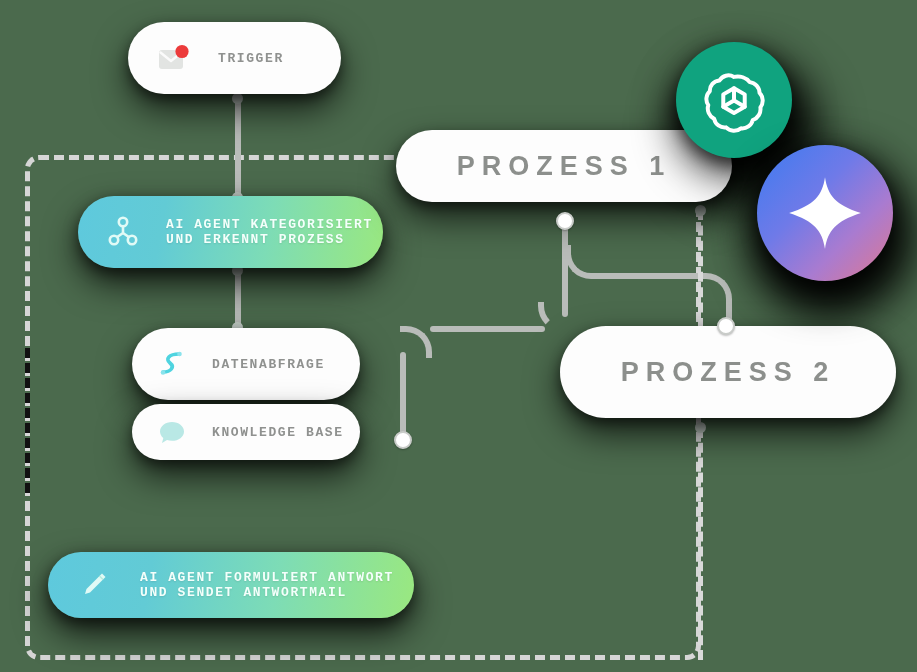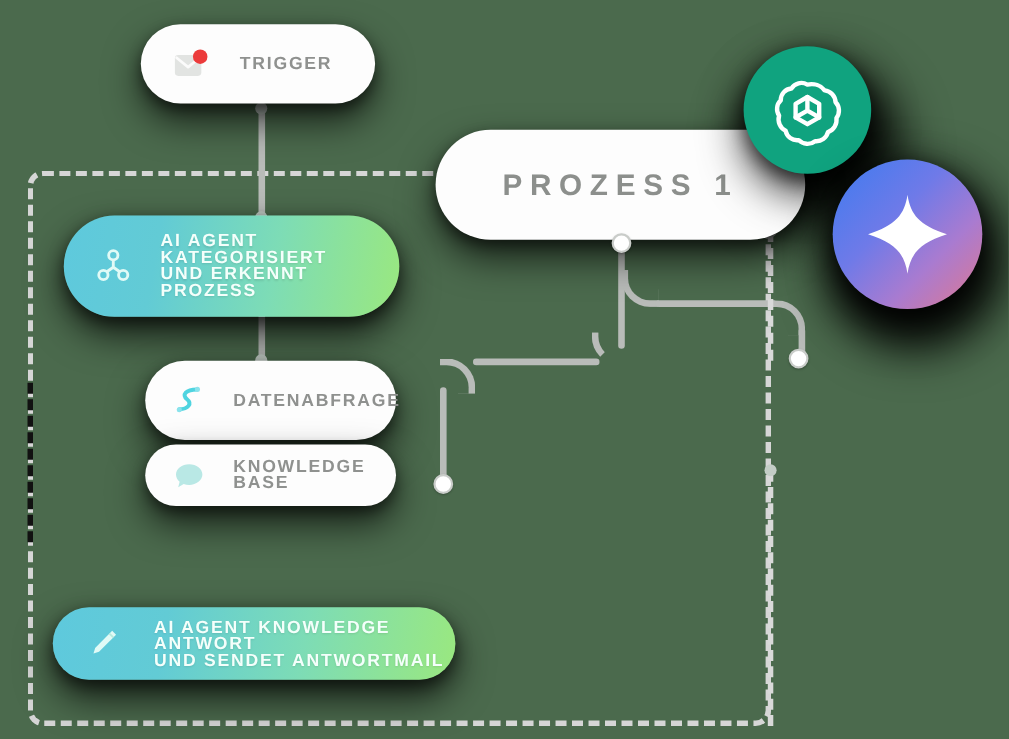--- a/index.html
+++ b/index.html
@@ -80,25 +80,26 @@
 
   .pill-label-big {
     width: 100%;
     text-align: center;
     font-size: 27px;
     font-weight: bold;
     letter-spacing: 7px;
     color: #8c8f8c;
   }
   .pill-label-small {
-    font-size: 16px;
+    font-size: 13px;
     font-weight: bold;
     letter-spacing: 1.6px;
     color: #8f918f;
     line-height: 15px;
+    font-family: Liberation Mono, monospace;
   }
   .pill-label-small.on-grad {
     color: #f4fffb;
     text-shadow: 0 1px 2px rgba(0,0,0,.10);
   }
 
   .icon-wrap {
     flex: 0 0 auto;
     display: flex;
     align-items: center;
@@ -181,21 +182,21 @@
     <span class="icon-wrap" style="width:40px; height:40px;">
       <svg width="34" height="28" viewBox="0 0 34 28">
         <rect x="2" y="6" width="24" height="19" rx="3" fill="#e2e4e2"></rect>
         <path d="M3.5 8.5 L14 17 L24.5 8.5" fill="none" stroke="#fbfbfb" stroke-width="2.4" stroke-linecap="round" stroke-linejoin="round"></path>
         <circle cx="25" cy="7.5" r="6.6" fill="#ec3b3b"></circle>
       </svg>
     </span>
     <span class="pill-label-small" style="margin-left:24px;">TRIGGER</span>
   </div>
 
-  <div class="pill pill-grad" style="left:58px; top:196px; width:305px; height:92px; padding-left:26px;">
+  <div class="pill pill-grad" style="left:78px; top:196px; width:305px; height:72px; padding-left:26px;">
     <span class="icon-wrap" style="width:40px; height:40px;">
       <svg width="34" height="34" viewBox="0 0 34 34">
         <g fill="none" stroke="#ecfff9" stroke-width="2.6" opacity="0.92">
           <circle cx="16" cy="7" r="4.2"></circle>
           <circle cx="7" cy="25" r="4.2"></circle>
           <circle cx="25" cy="25" r="4.2"></circle>
           <path d="M16 11.5 L16 18 M16 18 L9.5 22.5 M16 18 L22.5 22.5"></path>
         </g>
       </svg>
     </span>
@@ -230,29 +231,32 @@
   <div class="pill pill-grad" style="left:48px; top:552px; width:366px; height:66px; padding-left:26px;">
     <span class="icon-wrap" style="width:40px; height:40px;">
       <svg width="34" height="34" viewBox="0 0 34 34">
         <g opacity="0.92">
           <path d="M25 5.5 L28.5 9 L13 24.5 L8 26 L9.5 21 Z" fill="#ecfff9"></path>
           <path d="M22.5 8 L26 11.5" stroke="#bfeedd" stroke-width="1.6"></path>
         </g>
       </svg>
     </span>
     <span class="pill-label-small on-grad" style="margin-left:26px;">
-      <span>AI AGENT KNOWLEDGE ANTWORT</span><br>
+      <span>AI AGENT FORMULIERT ANTWORT</span><br>
       <span>UND SENDET ANTWORTMAIL</span>
     </span>
   </div>
 
-  <div class="pill pill-white" style="left:396px; top:118px; width:336px; height:100px;">
+  <div class="pill pill-white" style="left:396px; top:130px; width:336px; height:72px;">
     <span class="pill-label-big">PROZESS 1</span>
   </div>
 
+  <div class="pill pill-white" style="left:560px; top:326px; width:336px; height:92px;">
+    <span class="pill-label-big">PROZESS 2</span>
+  </div>
 
 
   <div class="dot" style="left:556px; top:212px;"></div>
   <div class="dot" style="left:717px; top:317px;"></div>
   <div class="dot" style="left:394px; top:431px;"></div>
 
   <div class="badge badge-openai" style="left:676px; top:42px; width:116px; height:116px;">
     <svg width="66" height="66" viewBox="0 0 48 48">
       <g fill="none" stroke="#ffffff" stroke-width="2.9" stroke-linejoin="round" stroke-linecap="round">
         <path d="M24 7.2 C20.2 5 15.6 6.2 13.4 9.8

